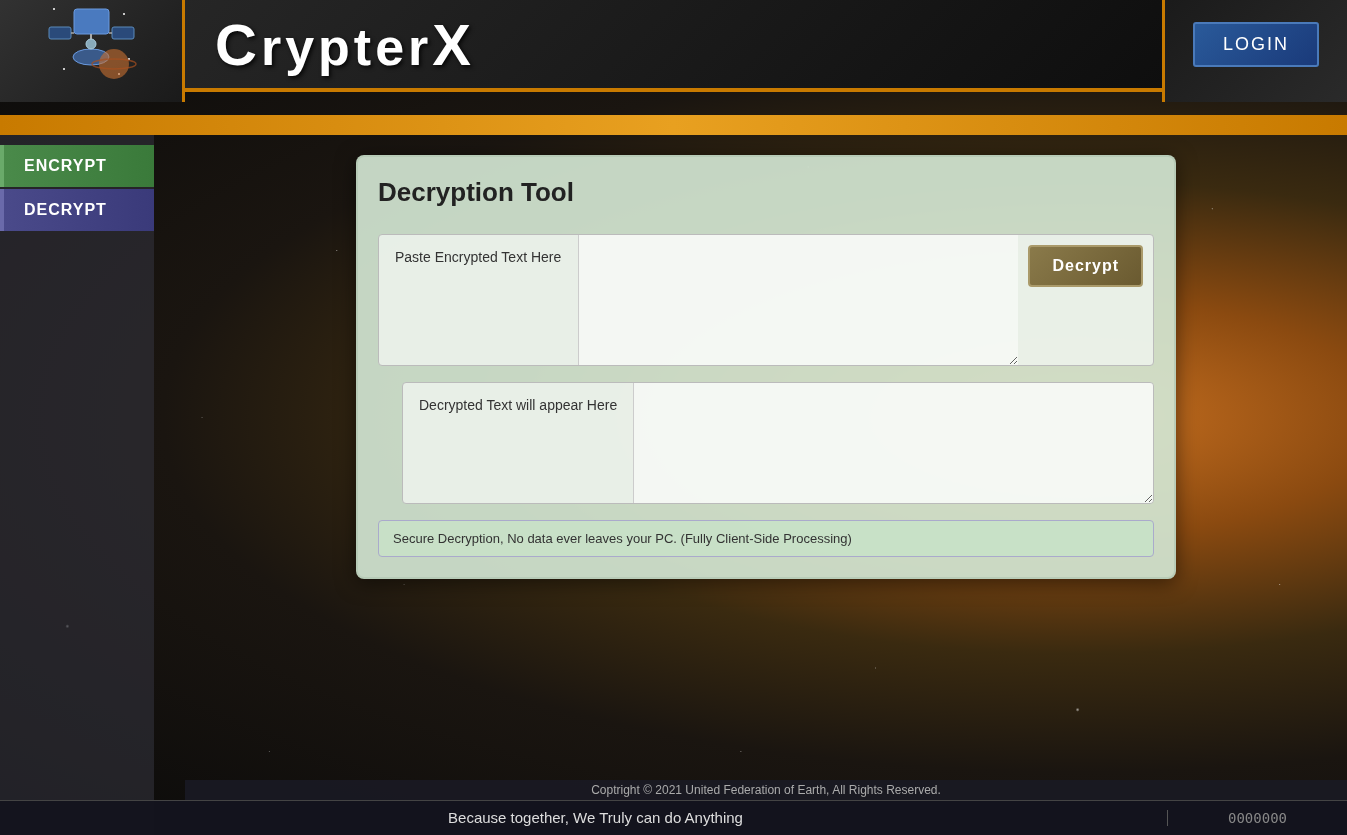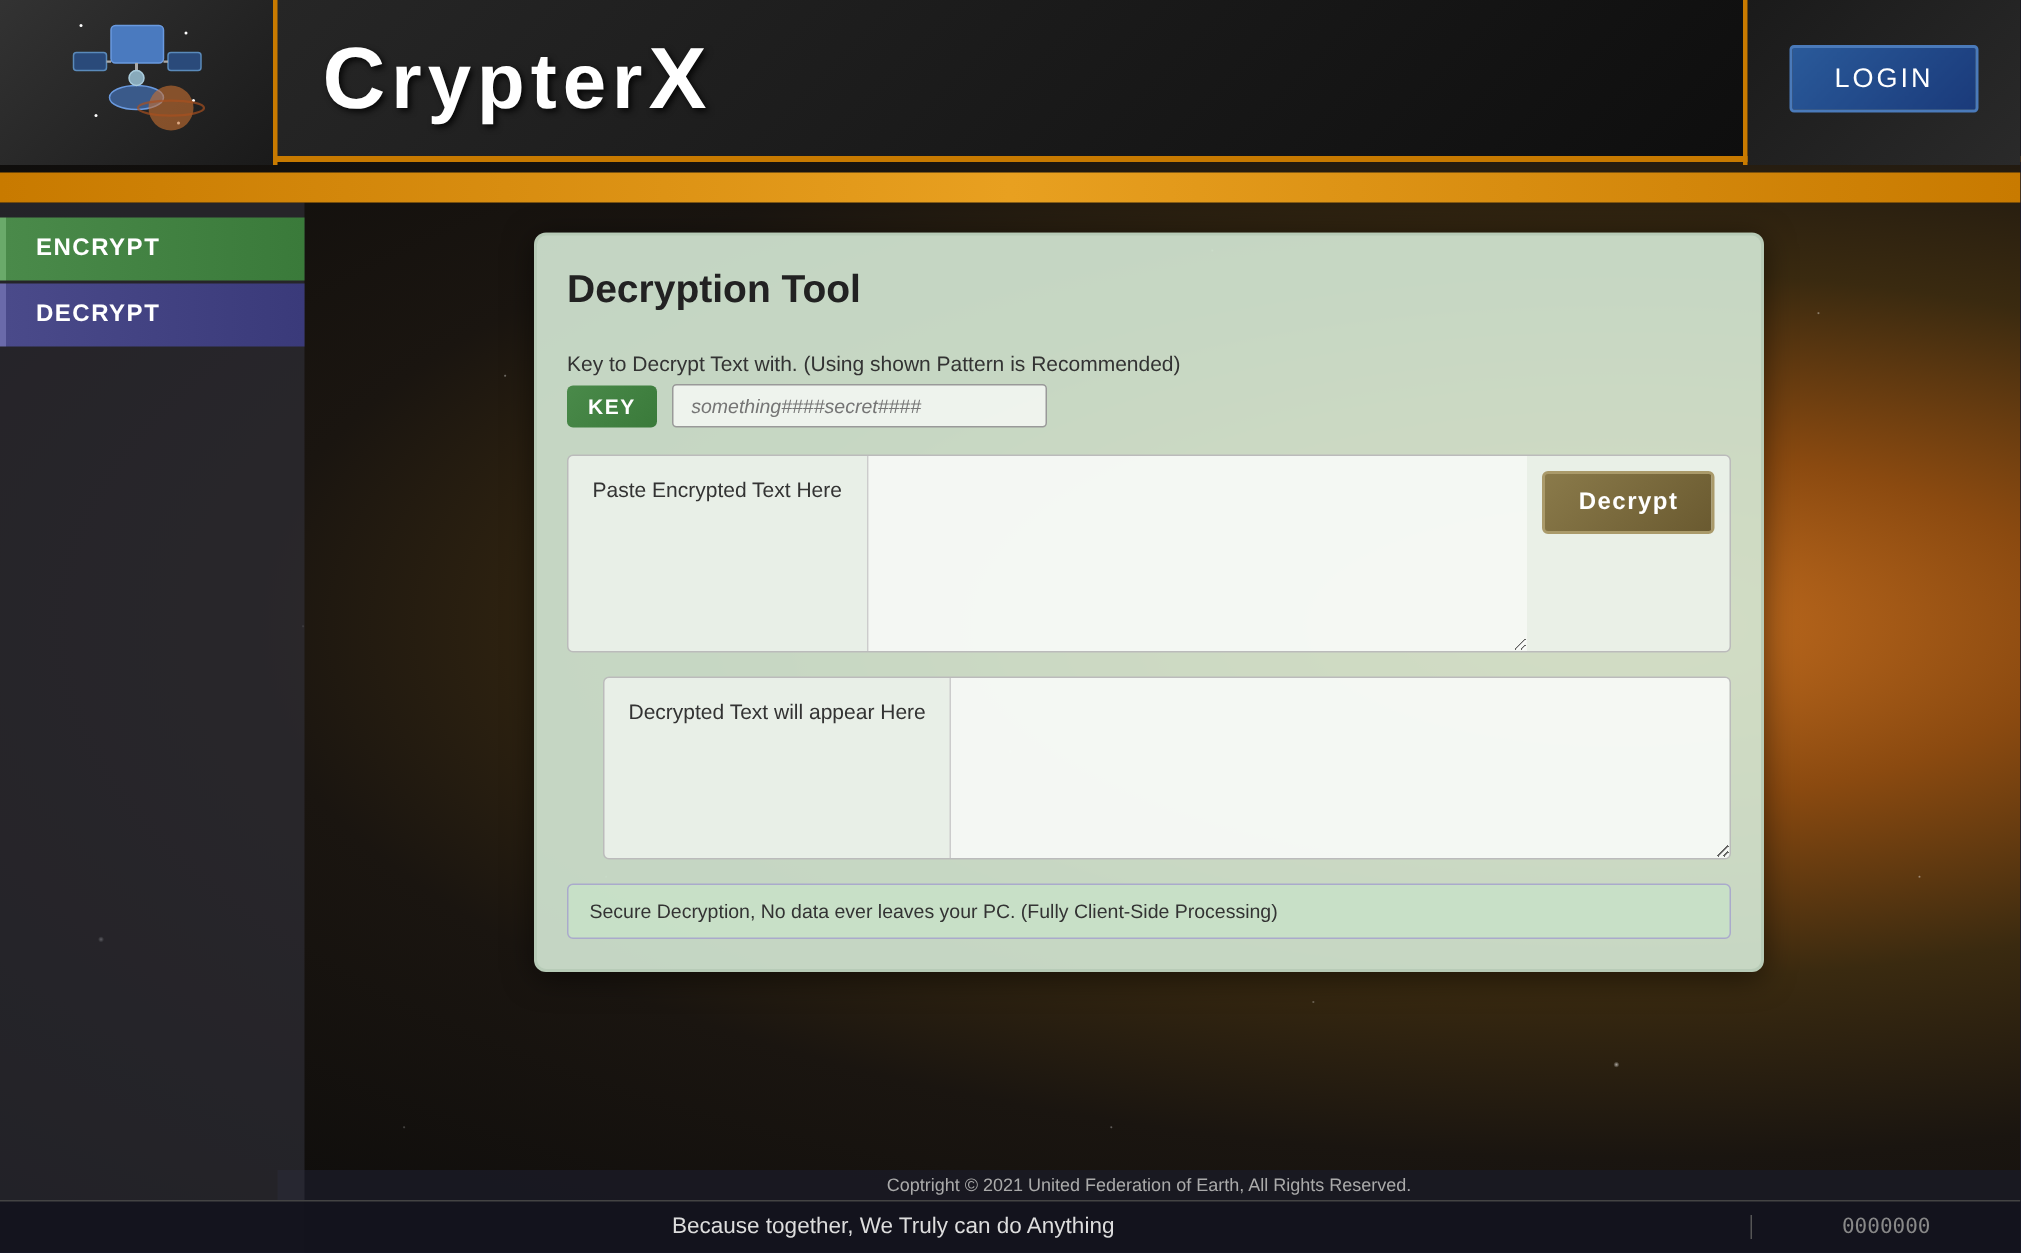--- a/index.html
+++ b/index.html
@@ -44,21 +44,21 @@
         radial-gradient(2px 2px at 80% 85%, rgba(255,255,255,0.6) 0%, transparent 100%);
       z-index: 0;
     }
 
     
     .header {
       position: absolute;
       top: 0;
       left: 0;
       right: 0;
-      height: 108px;
+      height: 92px;
       background: linear-gradient(135deg, #2a2a2a 0%, #1a1a1a 50%, #0a0a0a 100%);
       border-bottom: 4px solid #c87a00;
       display: flex;
       align-items: center;
       z-index: 10;
     }
 
     .header-logo-box {
       width: 185px;
       height: 115px;
@@ -122,21 +122,21 @@
       height: 20px;
       background: linear-gradient(90deg, #c87a00 0%, #e8a020 50%, #c87a00 100%);
       z-index: 9;
     }
 
     
     .left-nav {
       position: absolute;
       top: 135px;
       left: 0;
-      width: 203px;
+      width: 154px;
       bottom: 0;
       background: rgba(50, 50, 60, 0.6);
       z-index: 5;
       padding-top: 10px;
     }
 
     .nav-item {
       display: block;
       padding: 12px 20px;
       font-size: 16px;
@@ -391,27 +391,20 @@
 <nav class="left-nav">
   <a class="nav-item encrypt">ENCRYPT</a>
   <a class="nav-item decrypt">DECRYPT</a>
 </nav>
 
 <main class="main-content">
   <div class="tool-card">
 
     <div class="tool-title">Decryption Tool</div>
 
-    <div class="key-section">
-      <div class="key-label-row">Key to Decrypt Text with. (Using shown Pattern is Recommended)</div>
-      <div class="key-input-row">
-        <span class="key-badge">KEY</span>
-        <input class="key-input" type="text" placeholder="something####secret####" style="">
-      </div>
-    </div>
 
     <div class="encrypt-row">
       <div class="row-label">Paste Encrypted Text Here</div>
       <textarea class="row-textarea" style=""></textarea>
       <div class="row-btn-area">
         <button class="decrypt-btn">Decrypt</button>
       </div>
     </div>
 
     <div class="decrypt-row">

